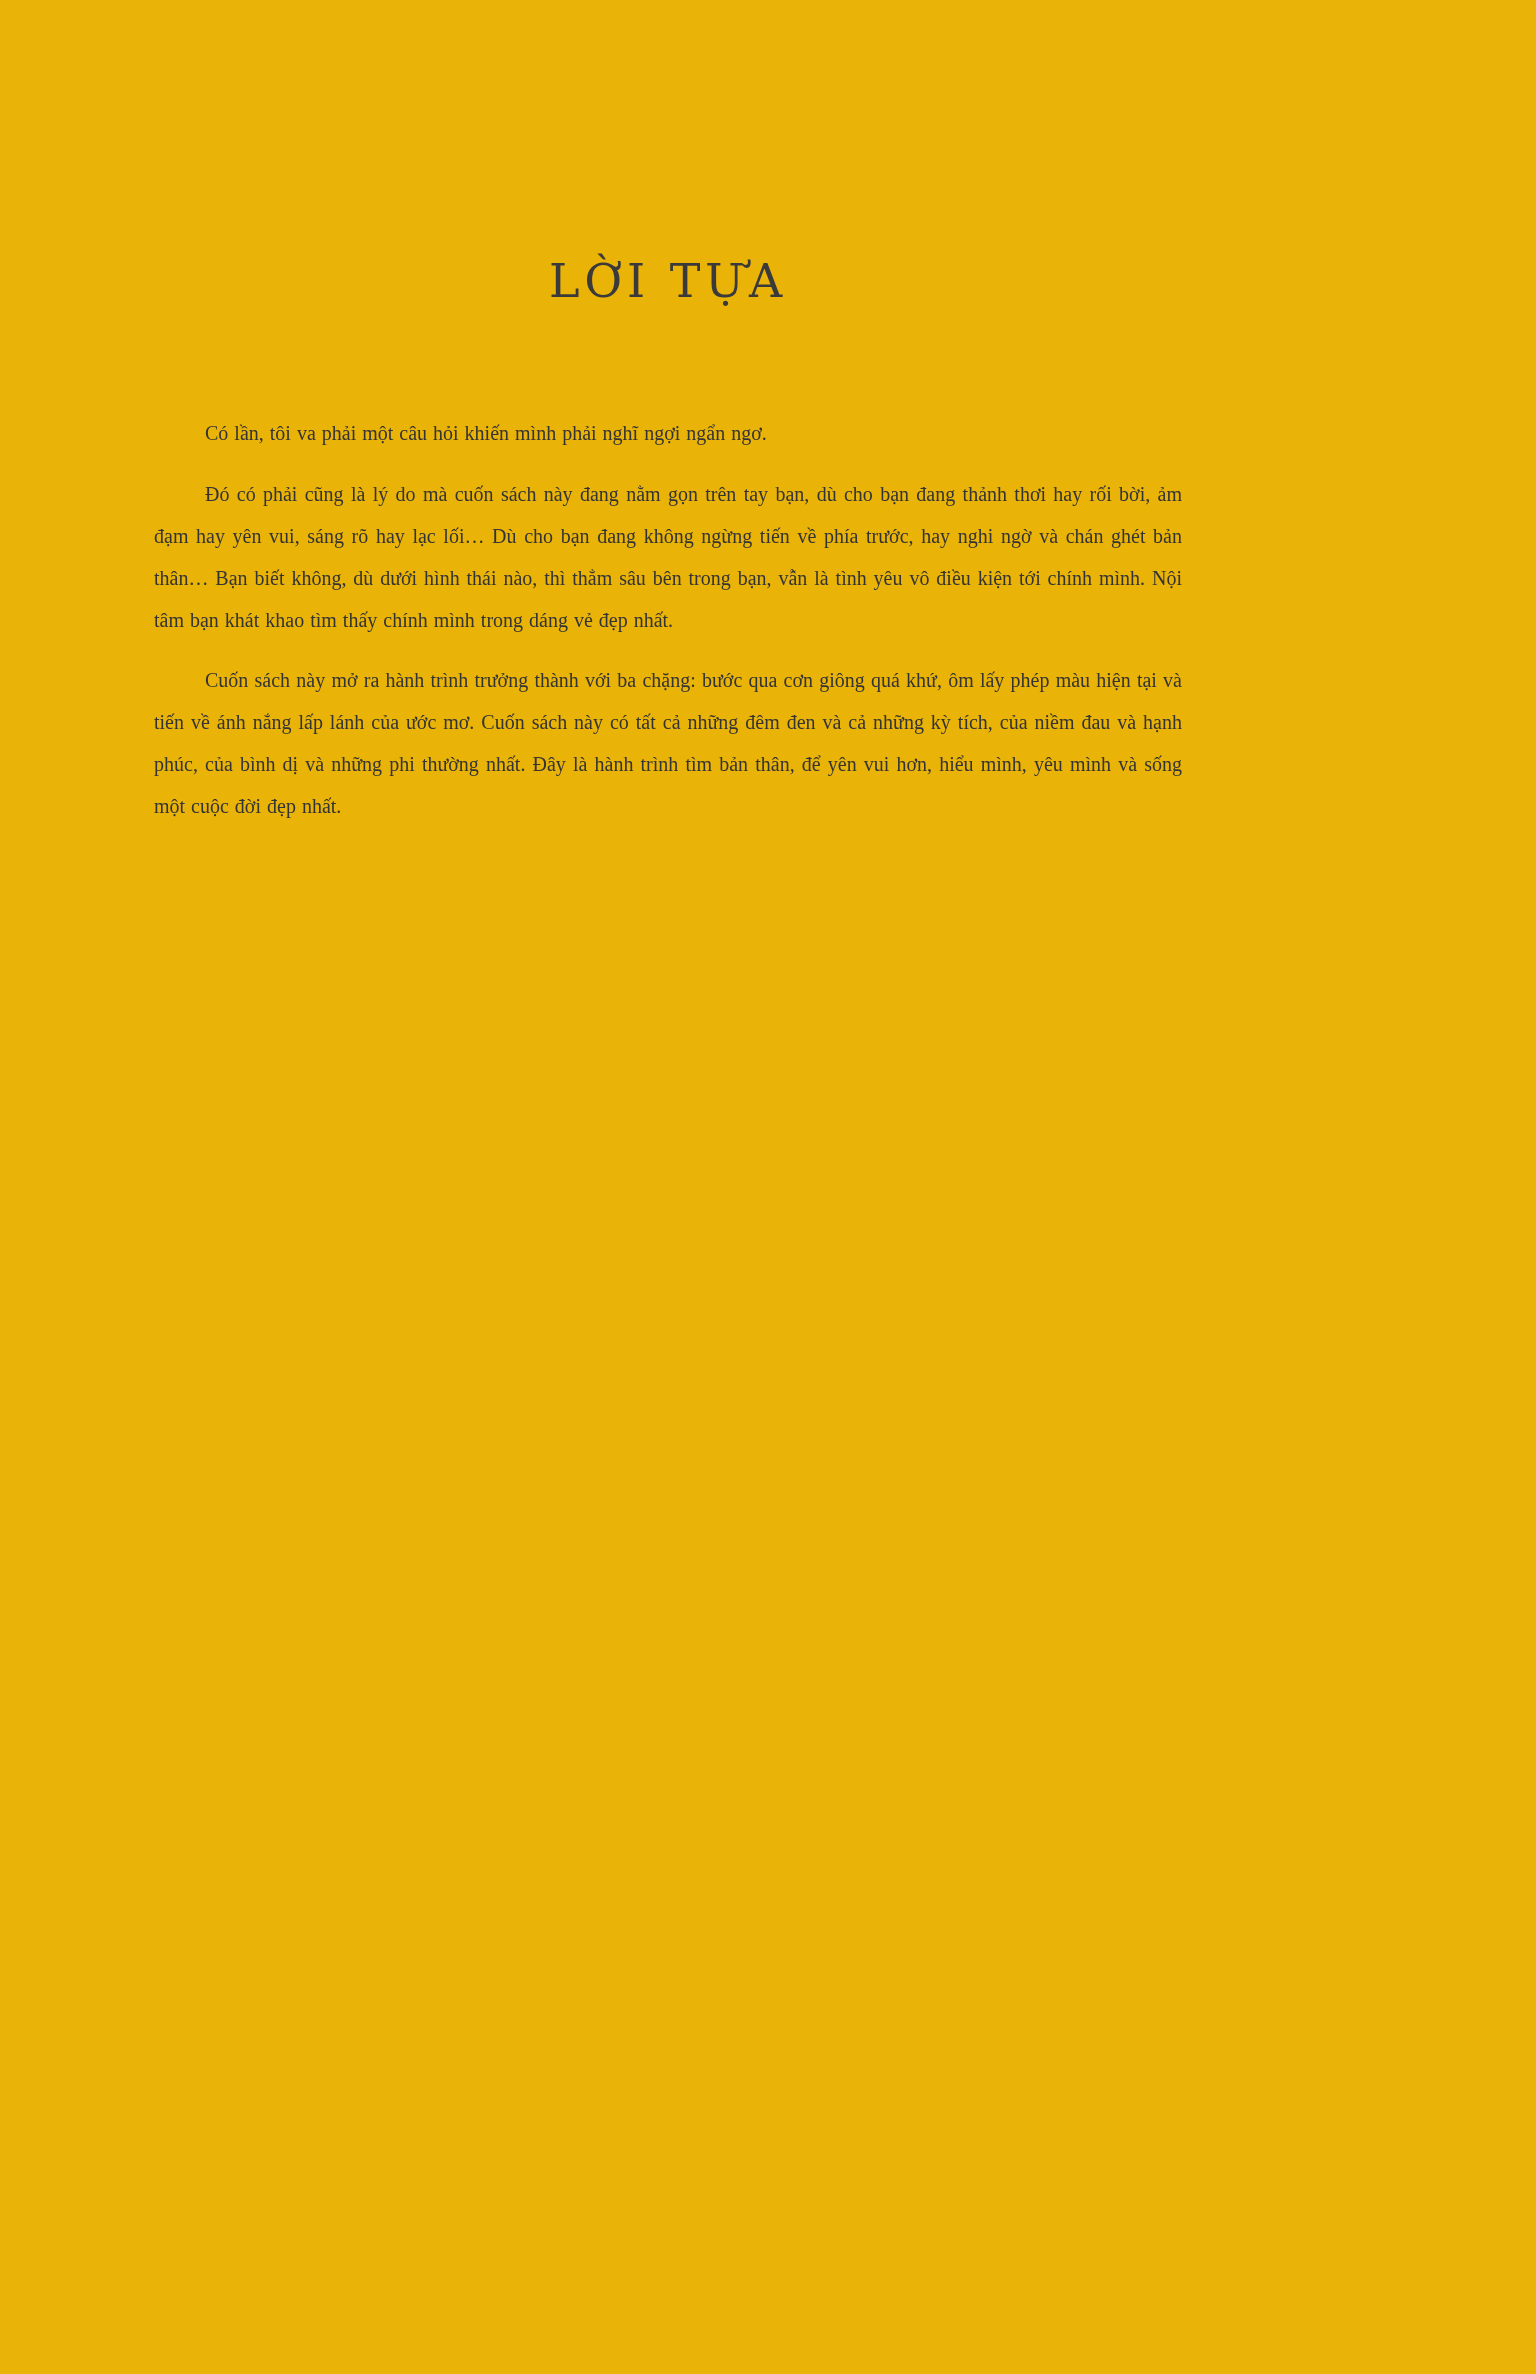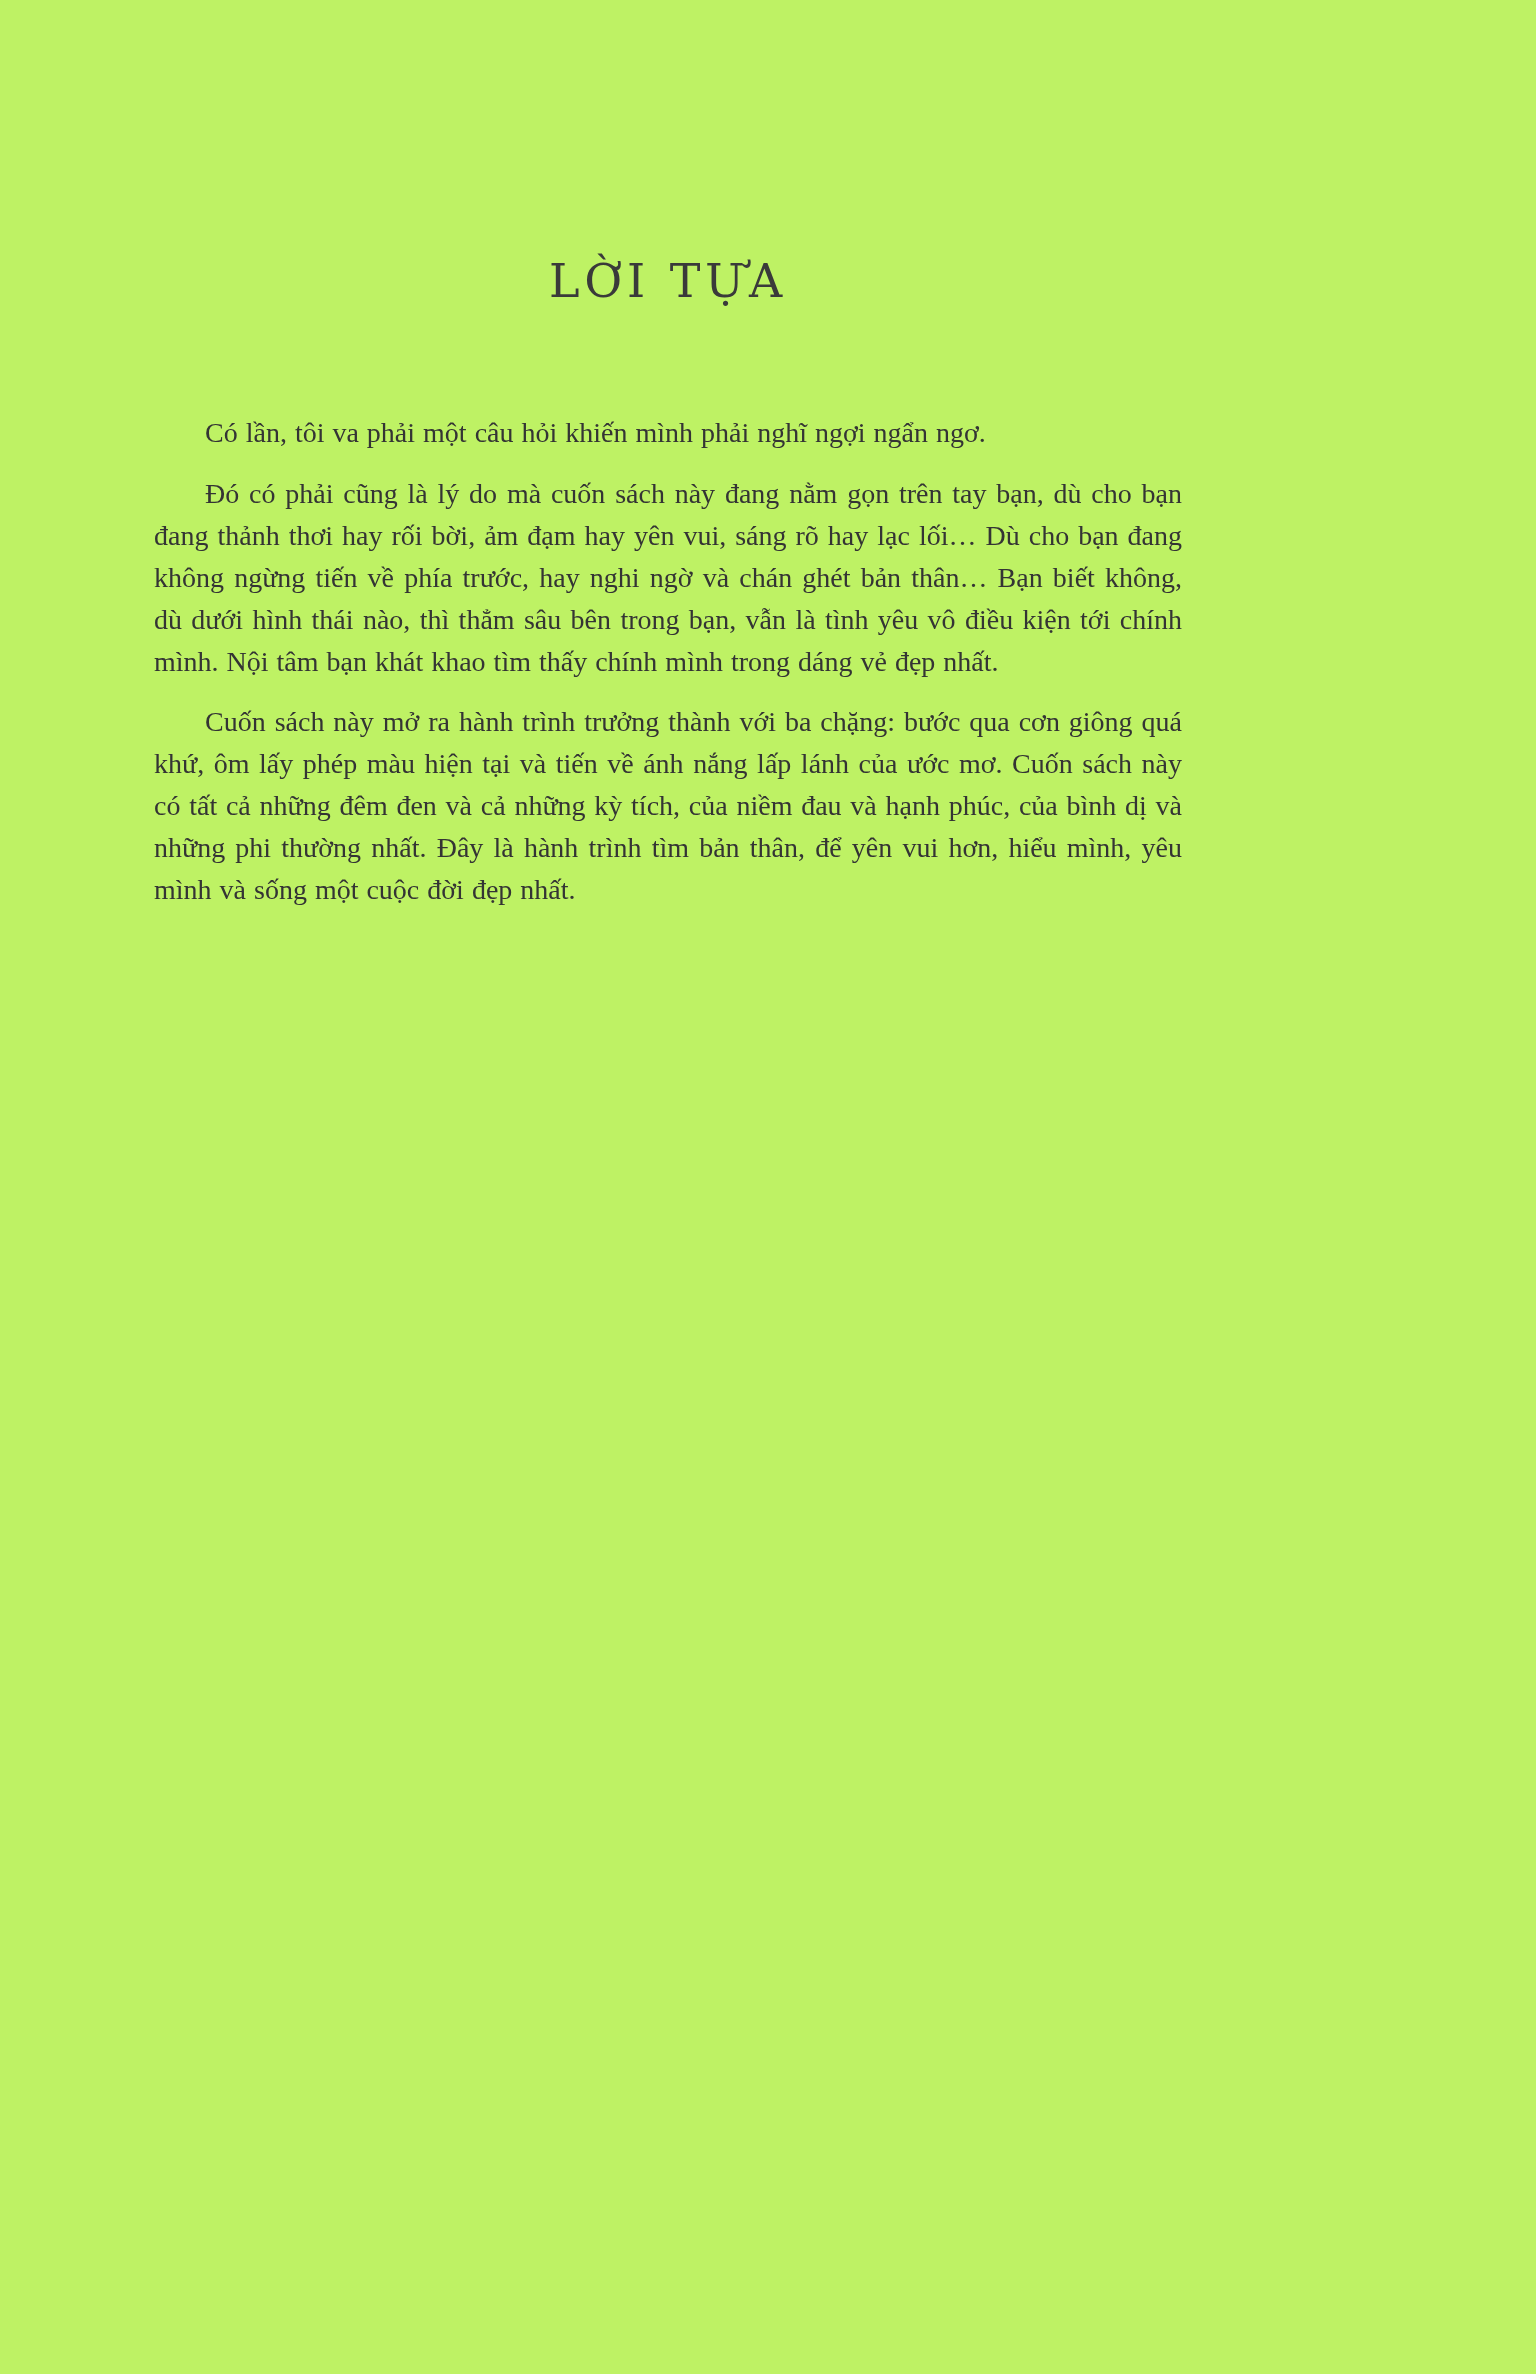--- a/index.html
+++ b/index.html
@@ -5,39 +5,39 @@
     html, body {
       margin: 0;
       padding: 0;
       background: #ffffff;
     }
     .page {
       position: relative;
       width: 1537px;
       height: 2374px;
       margin: 0 auto;
-      background: #bef264;
+      background: #eab308;
       box-sizing: border-box;
       padding: 254px 355px 0 154px;
       font-family: "Liberation Serif", "DejaVu Serif", serif;
       color: #333333;
       overflow: hidden;
     }
     .page-title {
       margin: 0 0 104px 0;
       text-align: center;
       font-size: 46px;
       font-weight: normal;
       letter-spacing: 4.9px;
       color: #3a3a3a;
       font-family: "DejaVu Serif", "Liberation Serif", serif;
     }
     .body-text p {
       margin: 0 0 18.7px 0;
-      font-size: 28px;
+      font-size: 20px;
       line-height: 42px;
       text-align: justify;
       text-indent: 51px;
       color: #343434;
       word-spacing: 1px;
     }
   </style>
 </head>
 <body>
 

